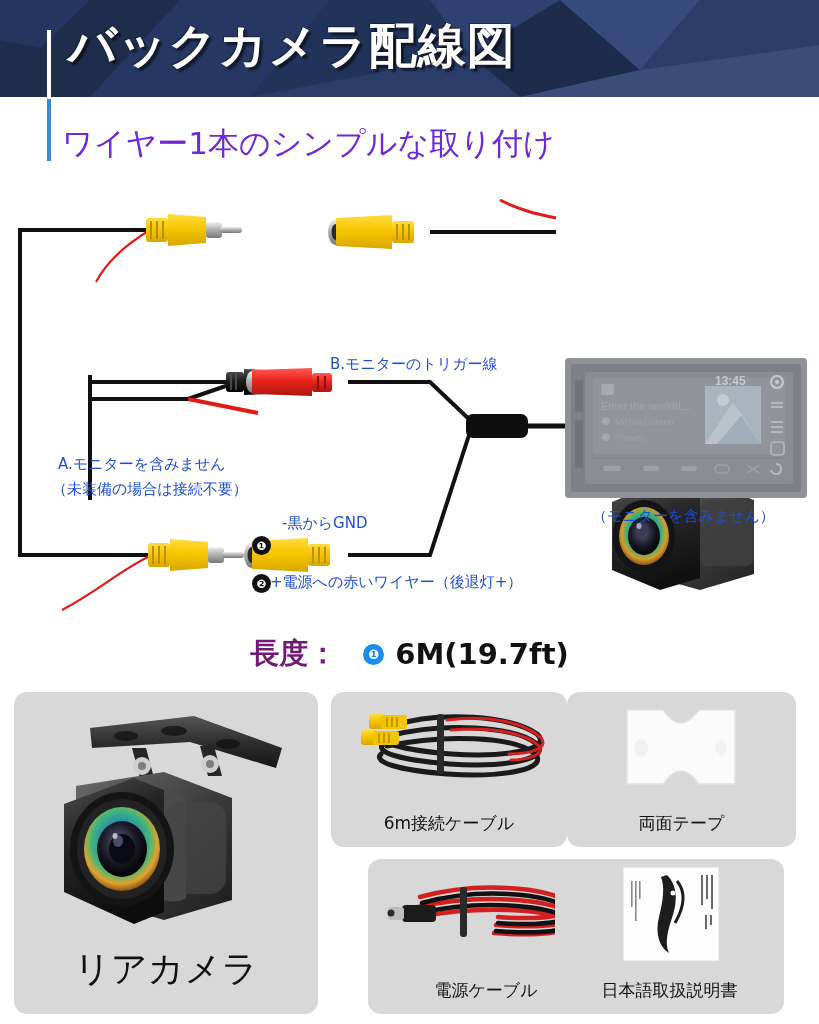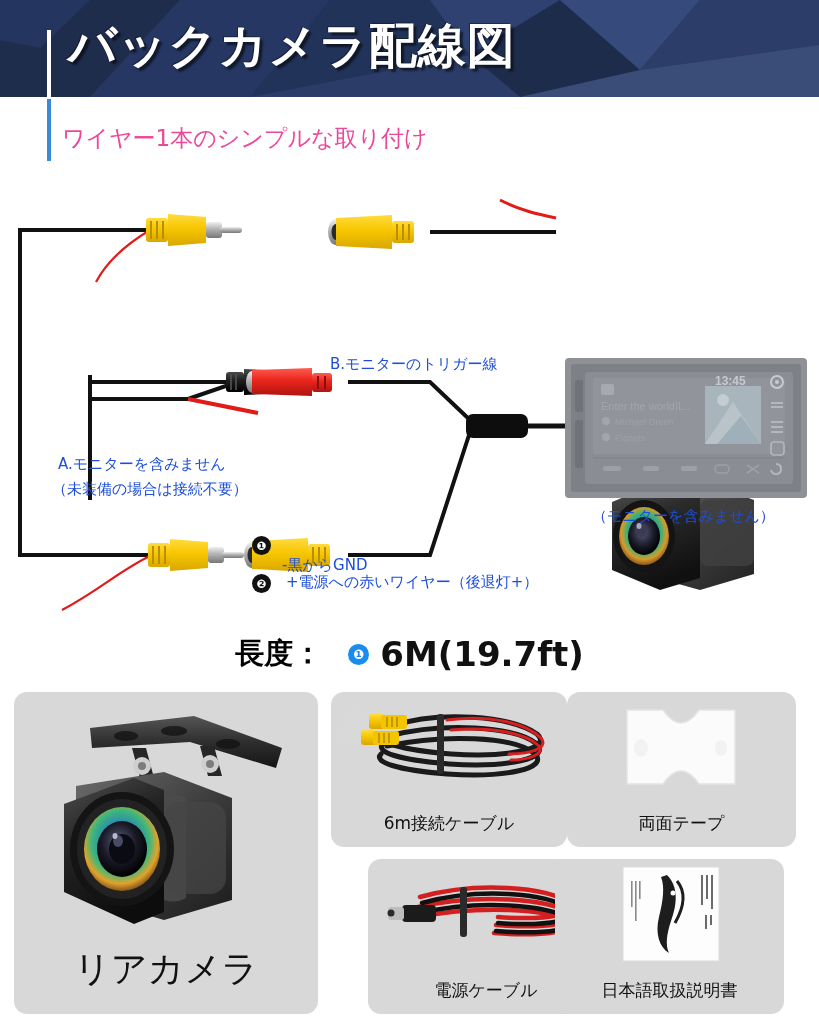--- a/index.html
+++ b/index.html
@@ -34,40 +34,40 @@
     white-space:nowrap;
   }
 
   
   .sub-accent{
     position:absolute;left:47px;top:99px;width:4px;height:62px;
     background:#3b8ad8;
   }
   .subtitle{
     position:absolute;left:62px;top:123px;
-    font-size:23px;color:#ec4899;white-space:nowrap;
+    font-size:31px;color:#6d28d9;white-space:nowrap;
     font-family:"DejaVu Sans","Liberation Sans",sans-serif;
   }
 
   
   .diagram{position:absolute;left:0;top:170px;width:819px;height:460px;}
   .diagram svg{position:absolute;left:0;top:0;}
 
   .dlabel{
     position:absolute;
     font-size:15px;color:#1d4ed8;white-space:nowrap;
     font-family:"DejaVu Sans","Liberation Sans",sans-serif;
   }
   .lbl-a1{left:58px;top:285px;}
   .lbl-a2{left:52px;top:310px;}
   .lbl-b{left:330px;top:185px;}
   .lbl-c{left:18px;top:610px;}
   .lbl-nomonitor{left:592px;top:337px;}
-  .lbl-g1{left:282px;top:386px;}
-  .lbl-g2{left:286px;top:403px;}
+  .lbl-g1{left:282px;top:344px;}
+  .lbl-g2{left:270px;top:403px;}
 
   .num-badge{
     position:absolute;width:19px;height:19px;border-radius:50%;
     background:#111;color:#fff;font-size:12px;font-weight:bold;
     display:flex;align-items:center;justify-content:center;
     font-family:"DejaVu Sans","Liberation Sans",sans-serif;
   }
   .badge-1{left:252px;top:366px;}
   .badge-2{left:252px;top:404px;}
 
@@ -75,33 +75,33 @@
   .monitor{
     position:absolute;left:565px;top:188px;width:242px;height:140px;
   }
 
   
   .length-row{
     position:absolute;left:0;top:630px;width:819px;height:48px;
     display:flex;align-items:center;justify-content:center;
   }
   .length-label{
-    font-size:29px;font-weight:bold;color:#000000;
+    font-size:29px;font-weight:bold;color:#701a75;
     font-family:"DejaVu Sans","Liberation Sans",sans-serif;
     margin-right:26px;
   }
   .length-badge{
     width:21px;height:21px;border-radius:50%;
     background:#1a8cf0;color:#fff;font-size:13px;font-weight:bold;
     display:flex;align-items:center;justify-content:center;
     margin-right:11px;
     font-family:"DejaVu Sans","Liberation Sans",sans-serif;
   }
   .length-value{
-    font-size:34px;font-weight:bold;color:#111;
+    font-size:29px;font-weight:bold;color:#111;
     font-family:"DejaVu Sans","Liberation Sans",sans-serif;
   }
 
   
   .grid{
     position:absolute;left:14px;top:692px;width:792px;height:322px;
   }
   .card{
     position:absolute;
     background:#d8d8d8;

